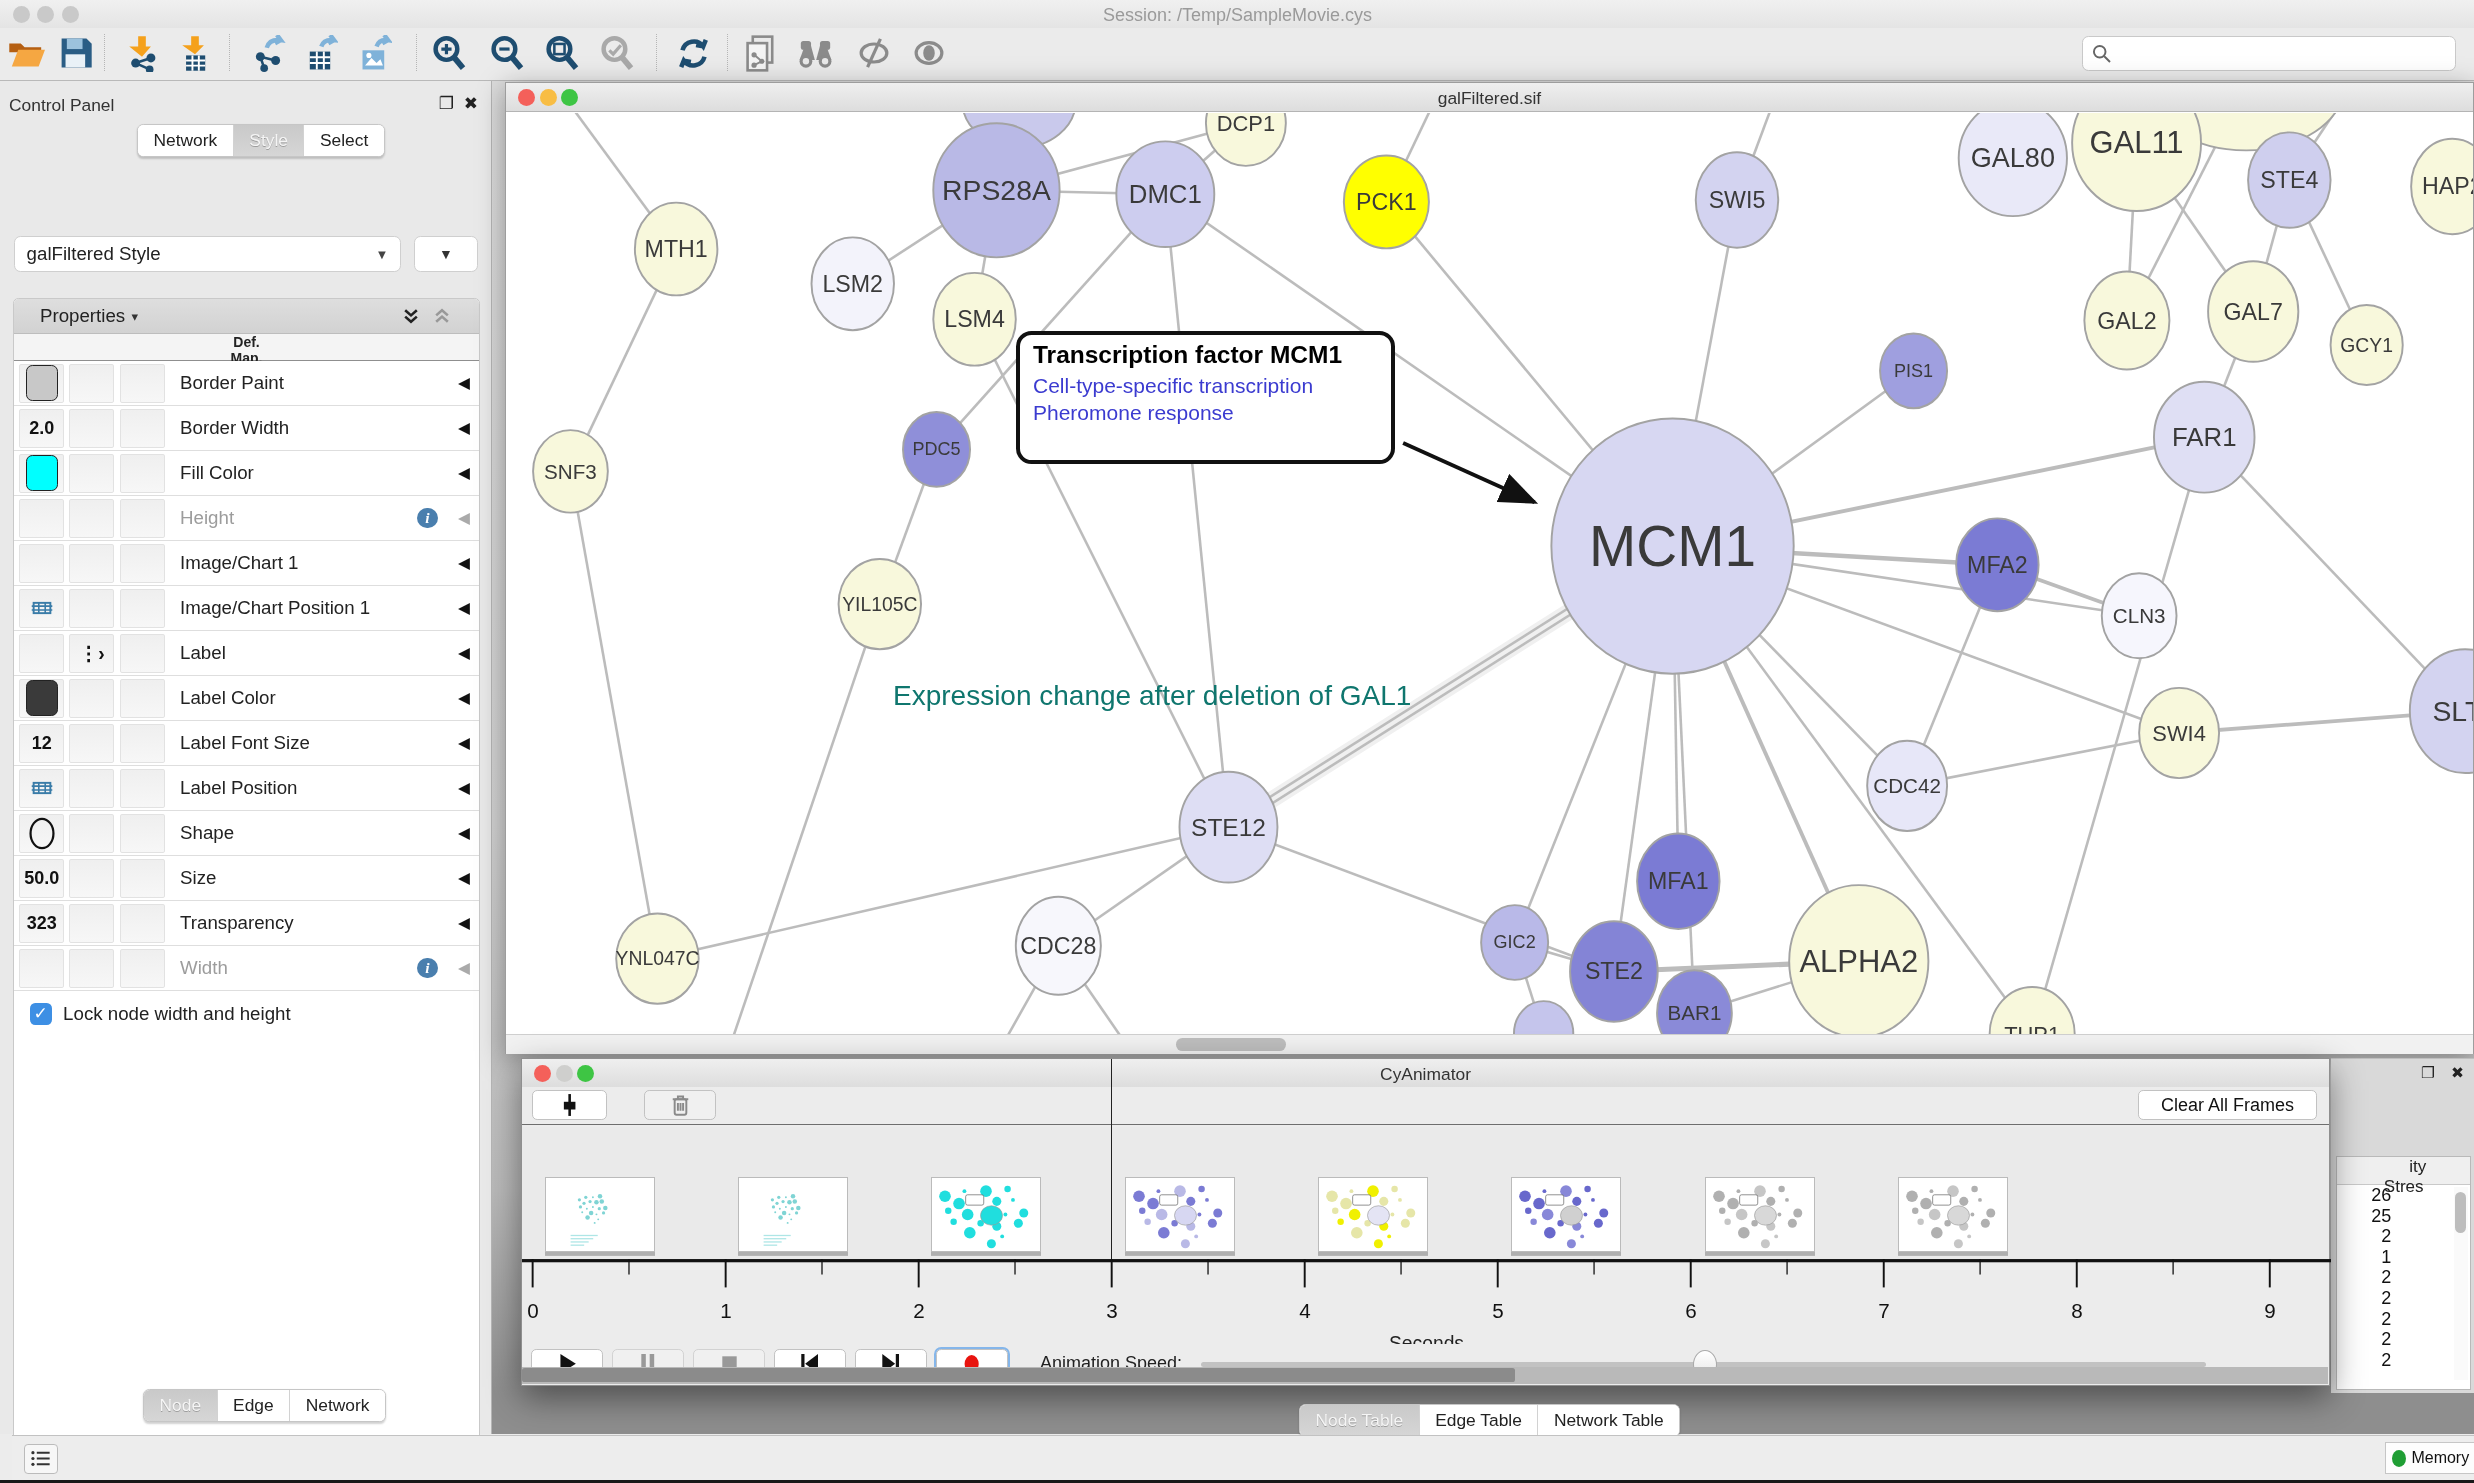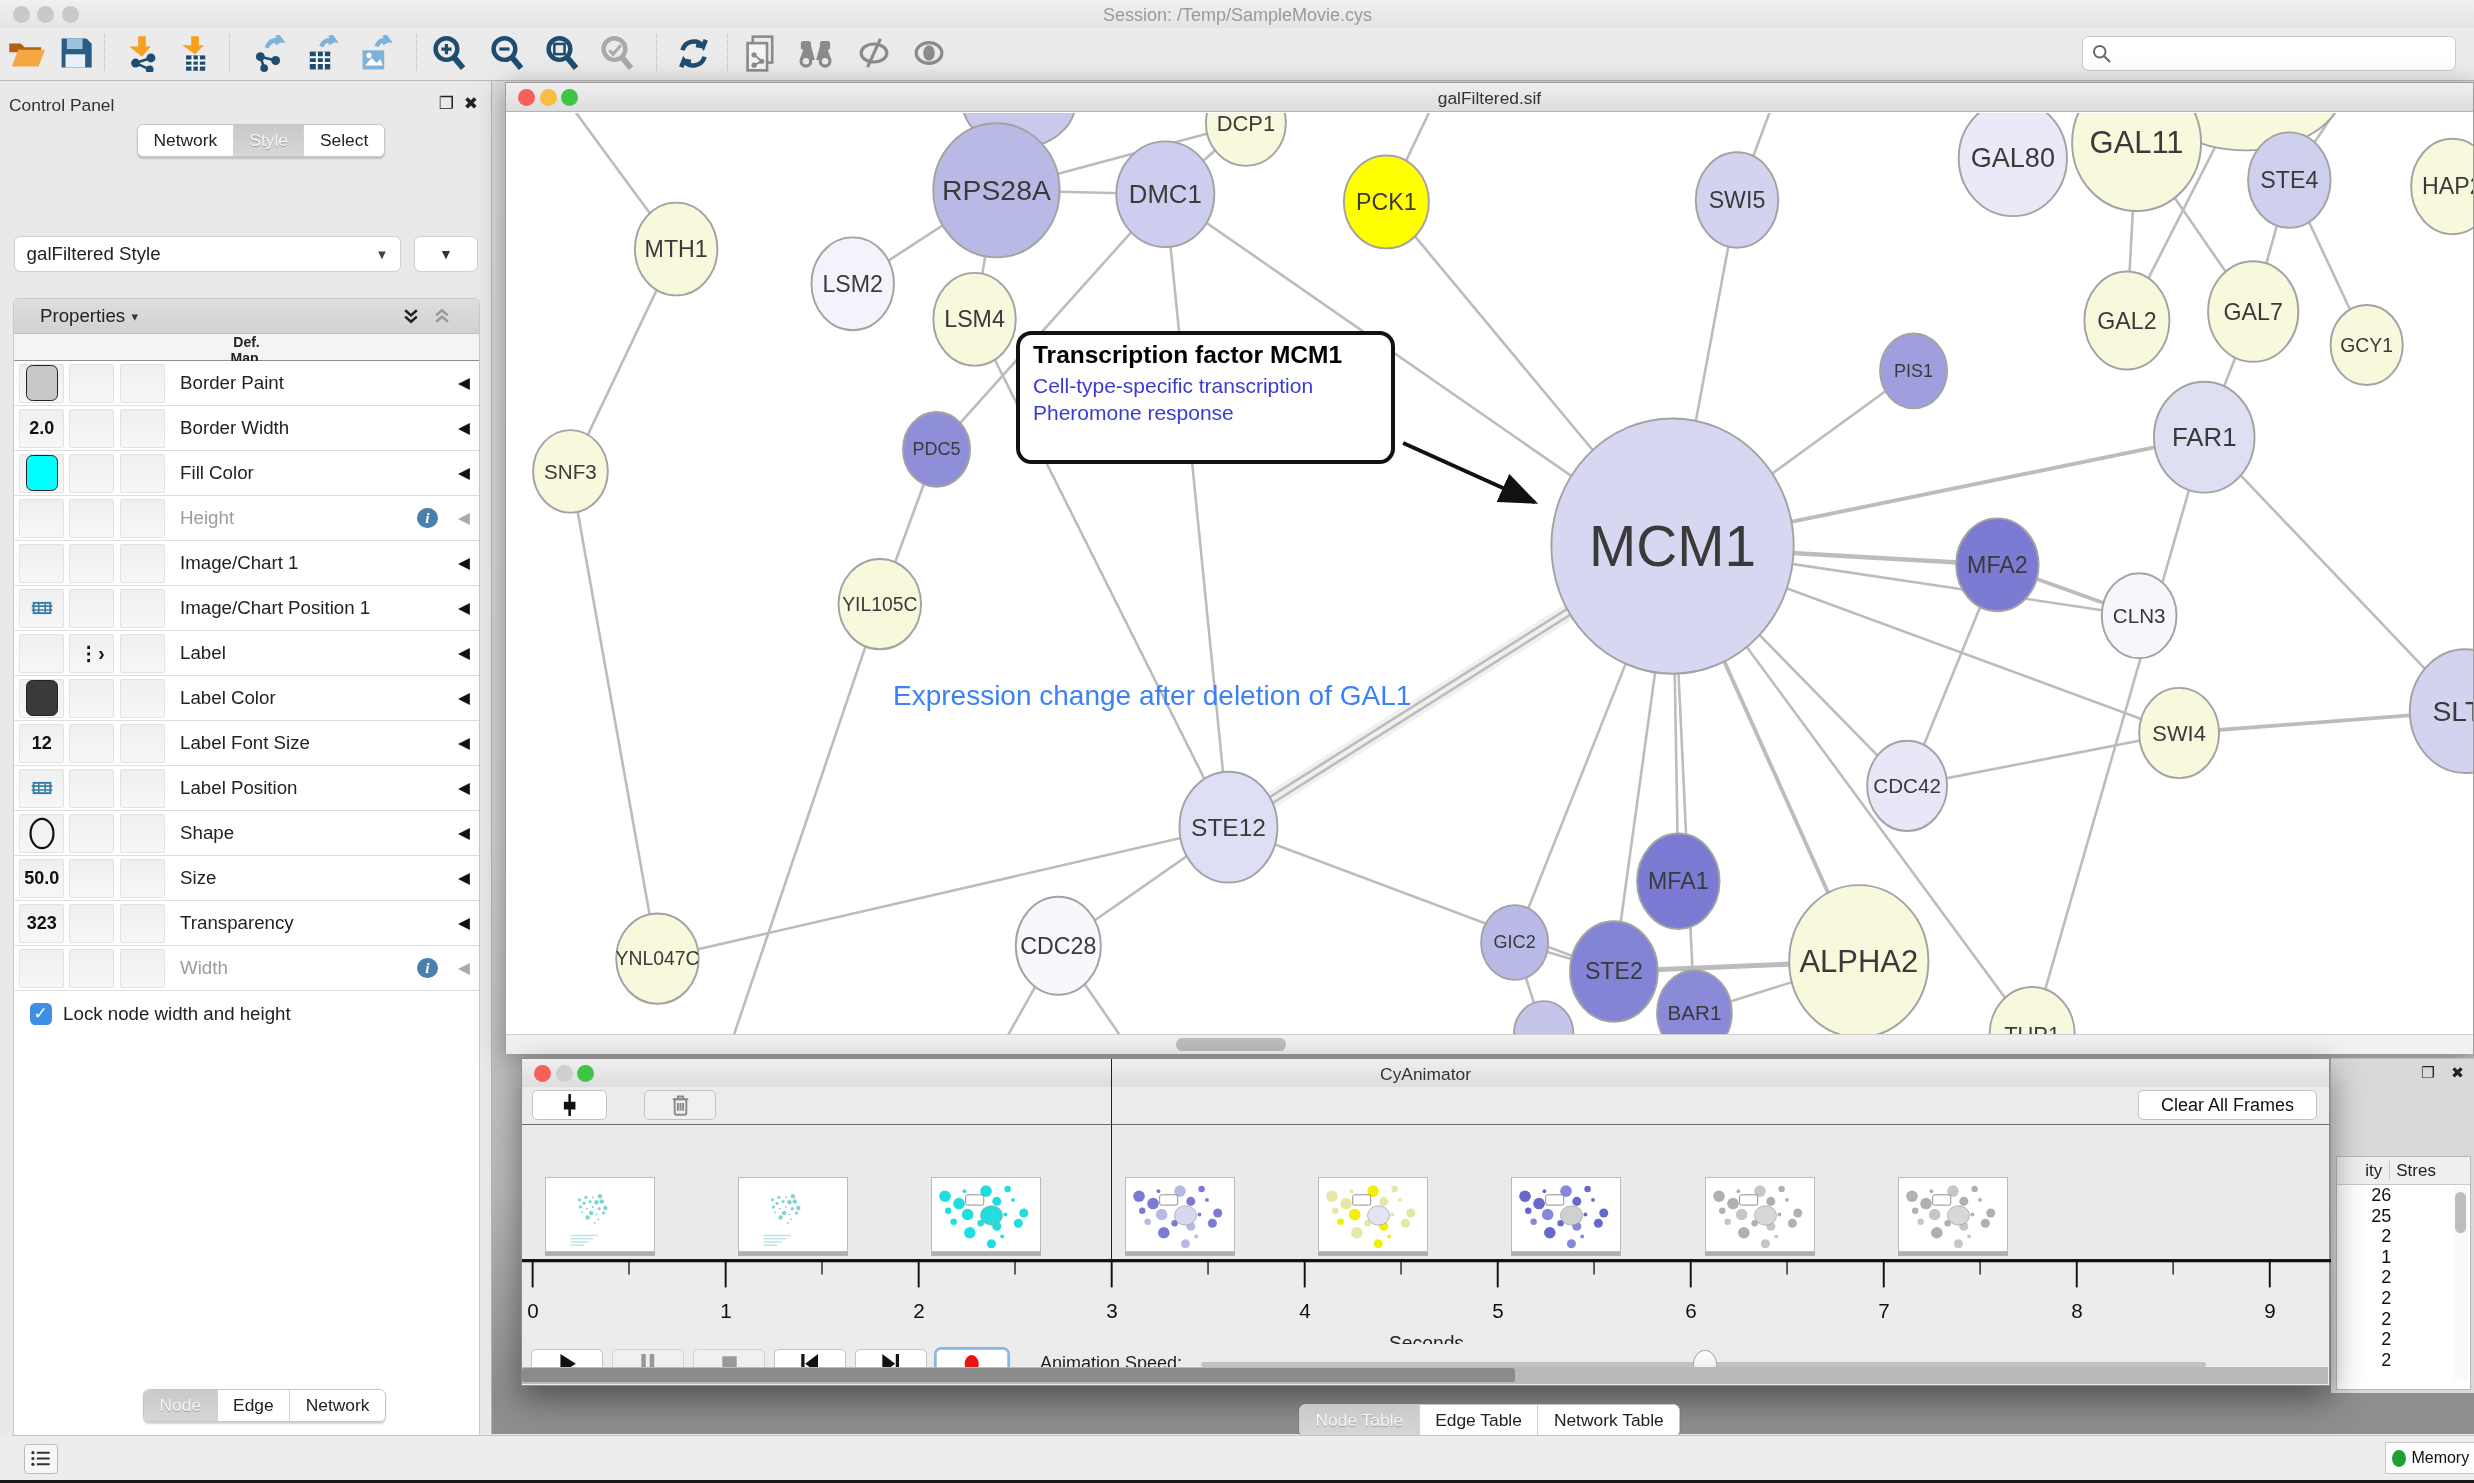--- a/index.html
+++ b/index.html
@@ -51,21 +51,21 @@
   
   #net-window{left:505px;top:82px;width:1969px;height:972px;background:#fff;border:1.3px solid #9d9d9d;border-bottom:none;box-shadow:0 6.4px 26px rgba(0,0,0,.35);box-sizing:border-box;}
   .win-titlebar{height:28px;background:linear-gradient(#efefef,#dddddd);border-bottom:1.3px solid #b4b4b4;position:relative;}
   .win-title{width:100%;text-align:center;top:5.2px;font-size:17.4px;color:#333;position:absolute;}
   #net-canvas{left:0;top:30px;width:1967px;height:921px;overflow:hidden;background:#fff;}
   #net-hscroll{left:0;top:951px;width:1967px;height:19.3px;background:#f1f1f1;border-top:0.6px solid #cfcfcf;}
   #net-hthumb{left:670px;top:2.6px;width:110px;height:13px;background:#bdbdbd;border-radius:6.4px;}
   #annotation-box{left:510px;top:218px;width:379px;height:133px;background:#fff;border:4.5px solid #111;border-radius:15.5px;padding:6.4px 13px;box-sizing:border-box;}
   #annotation-box .t{font-size:24.5px;font-weight:bold;color:#000;margin-bottom:3.9px;}
   #annotation-box .l{font-size:21px;color:#3b3bd0;line-height:1.25;}
-  #free-text{left:387px;top:567px;font-size:28px;color:#3b82f6;}
+  #free-text{left:387px;top:567px;font-size:28px;color:#0f766e;}
 
   
   #cyanimator{left:521px;top:1058px;width:1809px;height:328px;background:#ececec;border:1.3px solid #8f8f8f;box-shadow:0 11.6px 32px rgba(0,0,0,.45);box-sizing:border-box;}
   #cya-toolbar{left:0;top:28px;width:100%;height:37px;background:#ececec;border-bottom:1.9px solid #6e6e6e;}
   .cya-btn{top:3.2px;height:30px;border:1.3px solid #c2c2c2;border-radius:5.2px;background:#fff;display:flex;align-items:center;justify-content:center;box-sizing:border-box;}
   #frames-strip{left:0;top:68px;width:100%;height:133px;background:#eaeaea;}
   .frame{top:50px;width:108px;height:73px;background:#fff;border:0.6px solid #bbb;box-shadow:0 3.9px 0 rgba(0,0,0,.25);position:absolute;overflow:hidden;}
   #playhead{top:0;width:1.3px;height:200px;background:#222;}
   #ruler{left:0;top:200px;width:1809px;height:71px;}
   #seconds-label{left:0;top:274px;width:1809px;text-align:center;font-size:19.3px;color:#222;}
@@ -75,21 +75,21 @@
   #speed-label{font-size:18px;color:#222;margin-left:32px;white-space:nowrap;}
   #speed-slider{position:relative;margin-left:19.3px;width:1005px;height:30px;}
   #speed-track{position:absolute;left:0;top:13px;width:100%;height:5.2px;background:#c2c2c2;border-radius:2.6px;}
   #speed-thumb{position:absolute;top:1.3px;width:22px;height:27px;border-radius:50%;background:linear-gradient(#fff,#e6e6e6);border:0.6px solid #aaa;}
   #cya-hscroll{left:0;top:308px;width:1806px;height:17px;background:#b9b9b9;}
   #cya-hthumb{left:0;top:1.3px;width:55%;height:14px;background:#8b8b8b;border-radius:2.6px;}
 
   
   #table-panel{left:2331px;top:1058px;width:144px;height:334px;background:#d9d9d9;border-top:1.3px solid #bfbfbf;}
   #tp-table{left:5.2px;top:97px;width:133px;height:232px;background:#fff;border:1.3px solid #b9b9b9;overflow:hidden;}
-  #tp-headers{height:27px;background:#efefef;border-bottom:1.3px solid #c9c9c9;display:flex;align-items:center;font-size:17px;color:#222;}
+  #tp-headers{height:27px;background:#efefef;border-bottom:1.3px solid #c9c9c9;display:flex;align-items:center;font-size:17px;color:#222;flex-direction:column;}
   .tp-row{height:20.6px;font-size:18px;color:#111;text-align:right;padding-right:79px;}
   #tp-scroll{position:absolute;right:2.6px;top:30px;width:14px;height:193px;background:#fafafa;}
   #tp-thumb{position:absolute;left:1.3px;top:5.2px;width:11.6px;height:41px;background:#bdbdbd;border-radius:5.8px;}
 
   #bottom-tabs{left:1299px;top:1404px;}
 
   
   #statusbar{left:12px;top:1435px;width:2475px;height:45px;background:#ededed;border-top:1.3px solid #c2c2c2;}
   #menu-list-btn{left:11.6px;top:7.7px;width:34px;height:30px;background:#f7f7f7;border:1.3px solid #bbb;border-radius:3.9px;display:flex;align-items:center;justify-content:center;box-sizing:border-box;}
   #memory-btn{right:10.3px;top:6.4px;width:92px;height:32px;background:#fdfdfd;border:1.3px solid #c6c6c6;display:flex;align-items:center;justify-content:center;box-sizing:border-box;}

